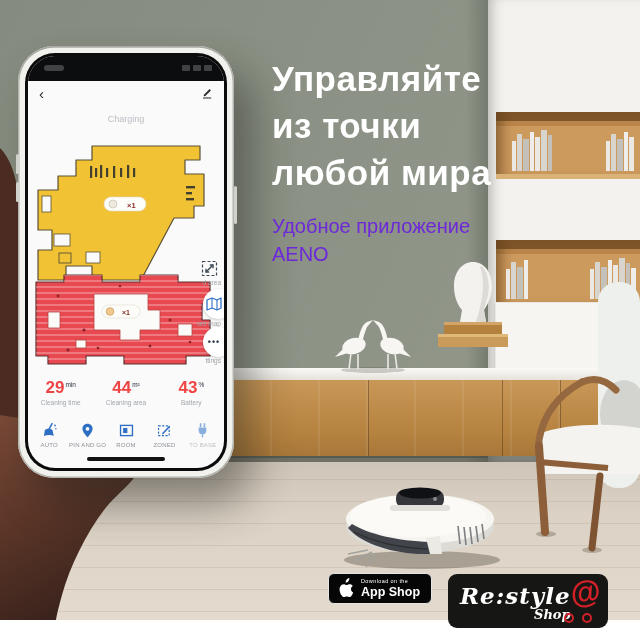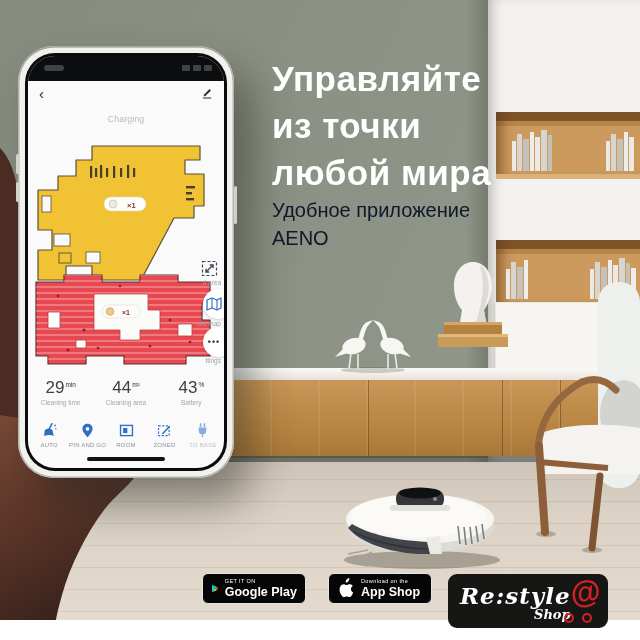--- a/index.html
+++ b/index.html
@@ -32,21 +32,21 @@
   .sideboard{position:absolute;left:224px;top:368px;width:394px;height:94px;}
   .sb-top{height:12px;background:linear-gradient(180deg,#fbfaf8,#e6e2db);border-radius:2px 2px 0 0;}
   .sb-body{height:76px;background:linear-gradient(180deg,#c99757 0,#b5823f 70%,#a87739 100%);position:relative;}
   .sb-body:before{content:"";position:absolute;inset:0;
          background:repeating-linear-gradient(90deg,transparent 0 46px,rgba(255,255,255,.08) 46px 48px);}
   .seam{position:absolute;top:0;bottom:0;width:1px;background:rgba(60,40,18,.4);}
   .sb-shadow{height:6px;background:#3f443c;opacity:.65;}
   
   .hero{position:absolute;left:272px;top:55px;width:360px;color:#fff;}
   .hero .line{font-size:35px;font-weight:bold;line-height:47px;letter-spacing:.5px;}
-  .hero .sub{font-size:20px;line-height:28px;color:#0f172a;font-weight:400;}
+  .hero .sub{margin-top:16px;font-size:20px;line-height:28px;color:#6d28d9;font-weight:400;}
   
   .phone{position:absolute;left:18px;top:46px;width:216px;height:432px;border-radius:36px;
          background:#f1f1ee;
          box-shadow:0 1.5px 0 0 #a9a9a4 inset,0 0 0 1.5px #b5b5b0 inset,18px 26px 42px rgba(35,35,30,.45);}
   .sidebtn{position:absolute;background:#d2d2cd;border-radius:2px;}
   .screen{position:absolute;left:7px;top:7px;right:7px;bottom:7px;border-radius:30px;
           background:#0b0b0b;overflow:hidden;}
   .app{position:absolute;inset:3px;border-radius:27px;overflow:hidden;background:#fafafa;}
   .statusbar{position:relative;height:25px;background:#0c0d0f;}
   .statusbar .hintL{position:absolute;left:16px;top:9px;width:20px;height:6px;border-radius:3px;background:#fff;opacity:.22;}
@@ -58,21 +58,21 @@
   .editbtn{margin-left:auto;margin-right:11px;}
   .charging{text-align:center;font-size:9px;color:#b9bdc2;margin-top:7px;}
   .map{position:absolute;left:0;top:78px;width:196px;height:240px;}
   .sidectl{position:absolute;z-index:3;}
   .ctl-label{position:absolute;right:3px;z-index:3;font-size:6.5px;color:#9ea3a8;}
   .ctl-circle{position:absolute;right:-9px;width:30px;height:30px;border-radius:50%;background:#fff;
               box-shadow:0 1px 3px rgba(0,0,0,.2);display:flex;align-items:center;justify-content:center;z-index:3;}
   .dots{font-size:9px;letter-spacing:1px;color:#2b3a4a;font-weight:bold;}
   .statsrow{position:absolute;top:322px;left:0;right:0;display:flex;}
   .stat{flex:1;text-align:center;}
-  .stat .val{font-size:17px;font-weight:normal;color:#404040;}
+  .stat .val{font-size:17px;font-weight:bold;color:#ef4444;}
   .stat .unit{font-size:6.5px;color:#273142;vertical-align:super;margin-left:1px;}
   .stat .lbl{font-size:6.5px;color:#a2a7ad;margin-top:1px;}
   .toolbar{position:absolute;top:366px;left:2px;right:2px;display:flex;}
   .tool{flex:1;display:flex;flex-direction:column;align-items:center;}
   .tool .tlbl{font-size:6px;color:#8d9298;margin-top:3px;letter-spacing:.2px;white-space:nowrap;}
   .tool.dim{opacity:.55;}
   .homebar{position:absolute;bottom:7px;left:50%;transform:translateX(-50%);width:78px;height:4px;border-radius:2px;background:#111;}
   
   .handsvg{position:absolute;left:0;top:0;width:640px;height:620px;}
   .badge{position:absolute;top:573px;height:31px;box-sizing:border-box;border-radius:6px;background:#060606;
@@ -404,32 +404,20 @@
   <div class="hero">
     <div class="line">Управляйте</div>
     <div class="line">из точки</div>
     <div class="line">любой мира</div>
     <div class="sub">
       <div>Удобное приложение</div>
       <div>AENO</div>
     </div>
   </div>
 
-  <div class="badge gplay">
-    <svg width="19" height="21" viewBox="0 0 22 26">
-      <polygon points="3,1 14,13 20,7.8" fill="#00f076"></polygon>
-      <polygon points="3,25 14,13 20,18.2" fill="#ffd900"></polygon>
-      <polygon points="20,7.8 14,13 20,18.2 22.5,14.6 22.5,11.4" fill="#ff3a44"></polygon>
-      <polygon points="3,1 3,25 14,13" fill="#00d2ff"></polygon>
-    </svg>
-    <span class="col">
-      <span class="tag">GET IT ON</span>
-      <span class="nm">Google Play</span>
-    </span>
-  </div>
   <div class="badge astore">
     <svg width="17" height="21" viewBox="0 0 18 22">
       <path fill="#fff" d="M12.1 3.2c.7-.9 1.2-2.1 1-3.2-1 .1-2.2.7-2.9 1.6-.6.8-1.2 2-1 3.1 1.1.1 2.2-.6 2.9-1.5zM14.8 11.6c0-2.2 1.8-3.2 1.9-3.3-1-1.5-2.6-1.7-3.2-1.7-1.4-.1-2.7.8-3.4.8-.7 0-1.8-.8-2.9-.8-1.5 0-2.9.9-3.7 2.2-1.6 2.7-.4 6.8 1.1 9 .8 1.1 1.7 2.3 2.8 2.3 1.1 0 1.6-.7 2.9-.7 1.3 0 1.7.7 2.9.7 1.2 0 2-1.1 2.7-2.2.9-1.3 1.2-2.5 1.2-2.6 0 0-2.3-.9-2.3-3.7z"></path>
     </svg>
     <span class="col">
       <span class="tag">Download on the</span>
       <span class="nm">App Shop</span>
     </span>
   </div>
 

